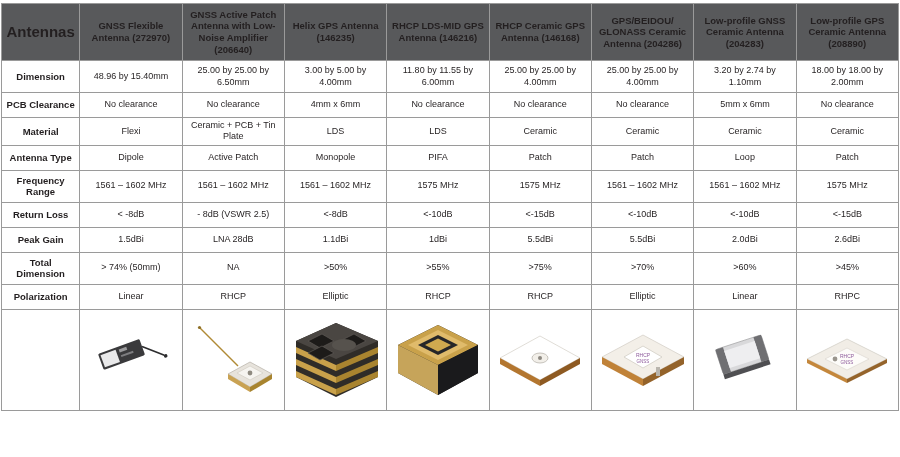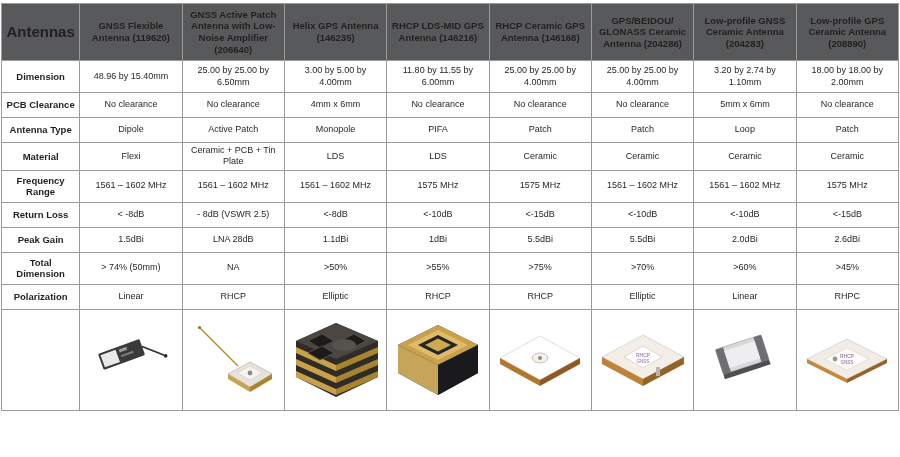--- a/index.html
+++ b/index.html
@@ -92,21 +92,21 @@
         <col class="c">
         <col class="c">
       <col class="c">
         <col class="c">
         <col class="c">
         <col class="c">
     </colgroup>
     <thead>
       <tr>
         <th class="corner">Antennas</th>
-        <th>GNSS Flexible Antenna (119620)</th>
+        <th>GNSS Flexible Antenna (272970)</th>
         <th>GNSS Active Patch Antenna with Low-Noise Amplifier (206640)</th>
         <th>Helix GPS Antenna (146235)</th>
         <th>RHCP LDS-MID GPS Antenna (146216)</th>
         <th>RHCP Ceramic GPS Antenna (146168)</th>
         <th>GPS/BEIDOU/ GLONASS Ceramic Antenna (204286)</th>
         <th>Low-profile GNSS Ceramic Antenna (204283)</th>
         <th>Low-profile GPS Ceramic Antenna (208890)</th>
       </tr>
     </thead>
     <tbody>
@@ -129,41 +129,41 @@
         <td class="val">No clearance</td>
         <td class="val">4mm x 6mm</td>
         <td class="val">No clearance</td>
         <td class="val">No clearance</td>
         <td class="val">No clearance</td>
         <td class="val">5mm x 6mm</td>
         <td class="val">No clearance</td>
       </tr>
 
       <tr>
+        <td class="rowlab">Material</td>
+        <td class="val">Flexi</td>
+        <td class="val">Ceramic + PCB + Tin Plate</td>
+        <td class="val">LDS</td>
+        <td class="val">LDS</td>
+        <td class="val">Ceramic</td>
+        <td class="val">Ceramic</td>
+        <td class="val">Ceramic</td>
+        <td class="val">Ceramic</td>
+      </tr>
+
+      <tr>
         <td class="rowlab">Antenna Type</td>
         <td class="val">Dipole</td>
         <td class="val">Active Patch</td>
         <td class="val">Monopole</td>
         <td class="val">PIFA</td>
         <td class="val">Patch</td>
         <td class="val">Patch</td>
         <td class="val">Loop</td>
         <td class="val">Patch</td>
-      </tr>
-
-      <tr>
-        <td class="rowlab">Material</td>
-        <td class="val">Flexi</td>
-        <td class="val">Ceramic + PCB + Tin Plate</td>
-        <td class="val">LDS</td>
-        <td class="val">LDS</td>
-        <td class="val">Ceramic</td>
-        <td class="val">Ceramic</td>
-        <td class="val">Ceramic</td>
-        <td class="val">Ceramic</td>
       </tr>
 
       <tr class="tall">
         <td class="rowlab">Frequency Range</td>
         <td class="val">1561 – 1602 MHz</td>
         <td class="val">1561 – 1602 MHz</td>
         <td class="val">1561 – 1602 MHz</td>
         <td class="val">1575 MHz</td>
         <td class="val">1575 MHz</td>
         <td class="val">1561 – 1602 MHz</td>

